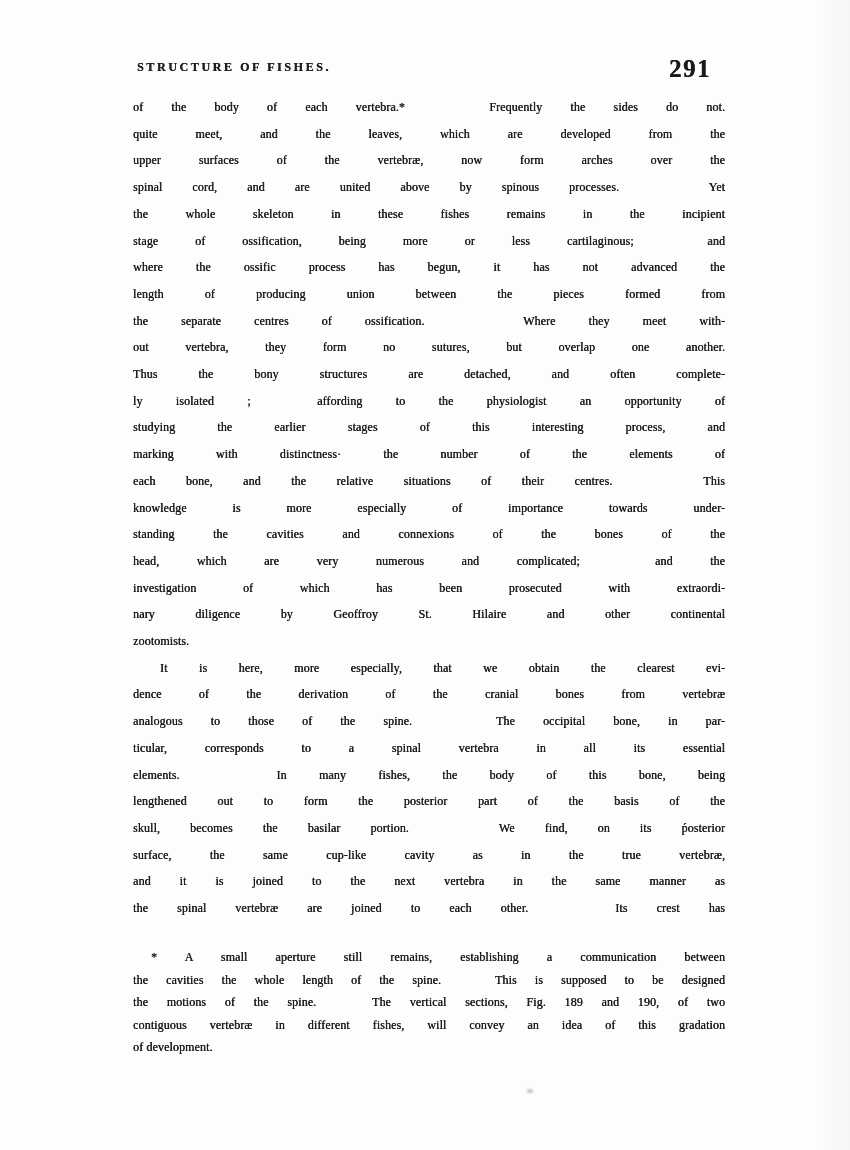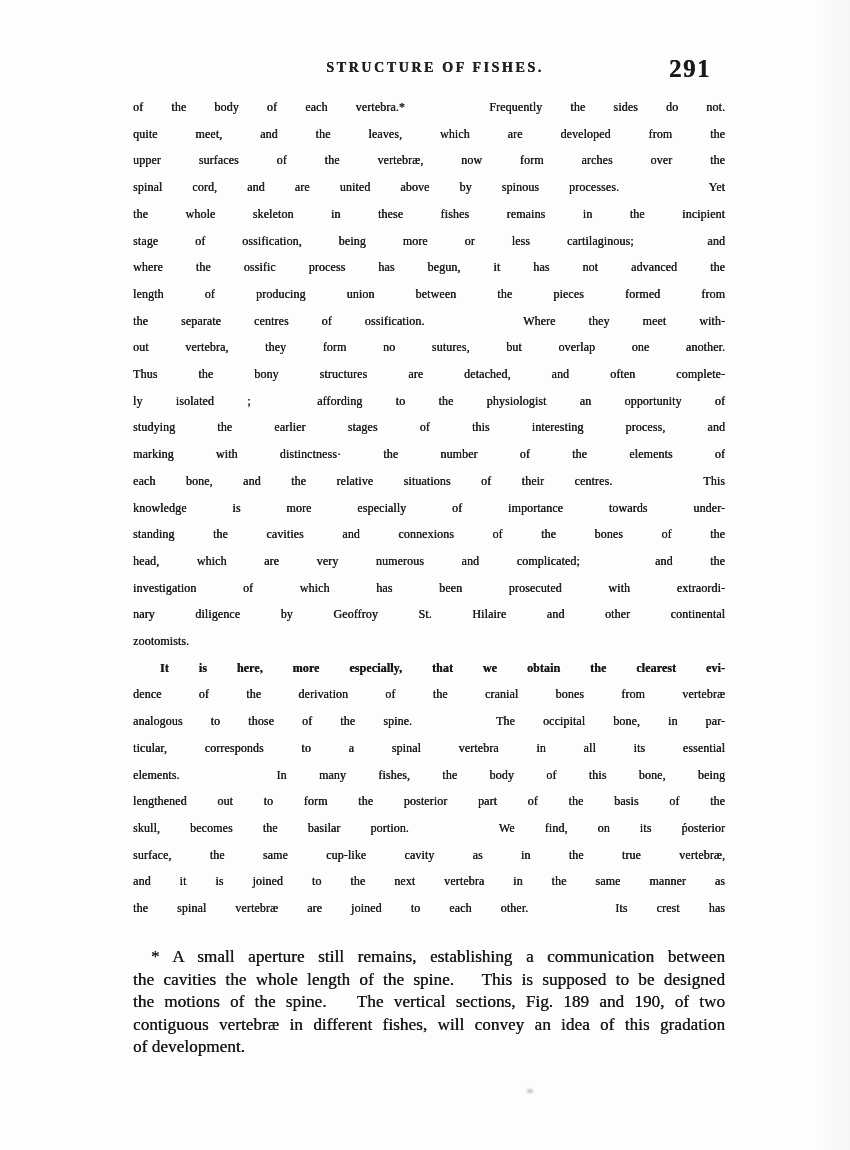--- a/index.html
+++ b/index.html
@@ -22,25 +22,24 @@
   
   .header-row {
     position: absolute;
     left: 133px;
     top: 57px;
     width: 592px;
     height: 30px;
   }
   .running-title {
     position: absolute;
-    left: 12px;
+    left: 4px;
     right: 0;
     top: 3px;
-    text-align: center;
-    font-size: 14px;
+    font-size: 12px;
     font-weight: bold;
     letter-spacing: 2.6px;
     color: #222120;
   }
   .page-number {
     position: absolute;
     right: 14px;
     top: -2px;
     font-size: 25px;
     font-weight: bold;
@@ -62,29 +61,28 @@
     text-align-last: justify;
     -moz-text-align-last: justify;
     white-space: pre-wrap;
   }
   .line.flush {
     text-align-last: left;
     -moz-text-align-last: left;
   }
   .line.indent {
     text-indent: 27px;
-    font-weight: bold;
   }
   
   .footnote {
     position: absolute;
     left: 133px;
     top: 946px;
     width: 592px;
-    font-size: 17px;
+    font-size: 12px;
     line-height: 22.5px;
     letter-spacing: 0.1px;
   }
   .footnote .line.indent-sm {
     text-indent: 18px;
   }
   
   .speck {
     position: absolute;
     left: 527px;

